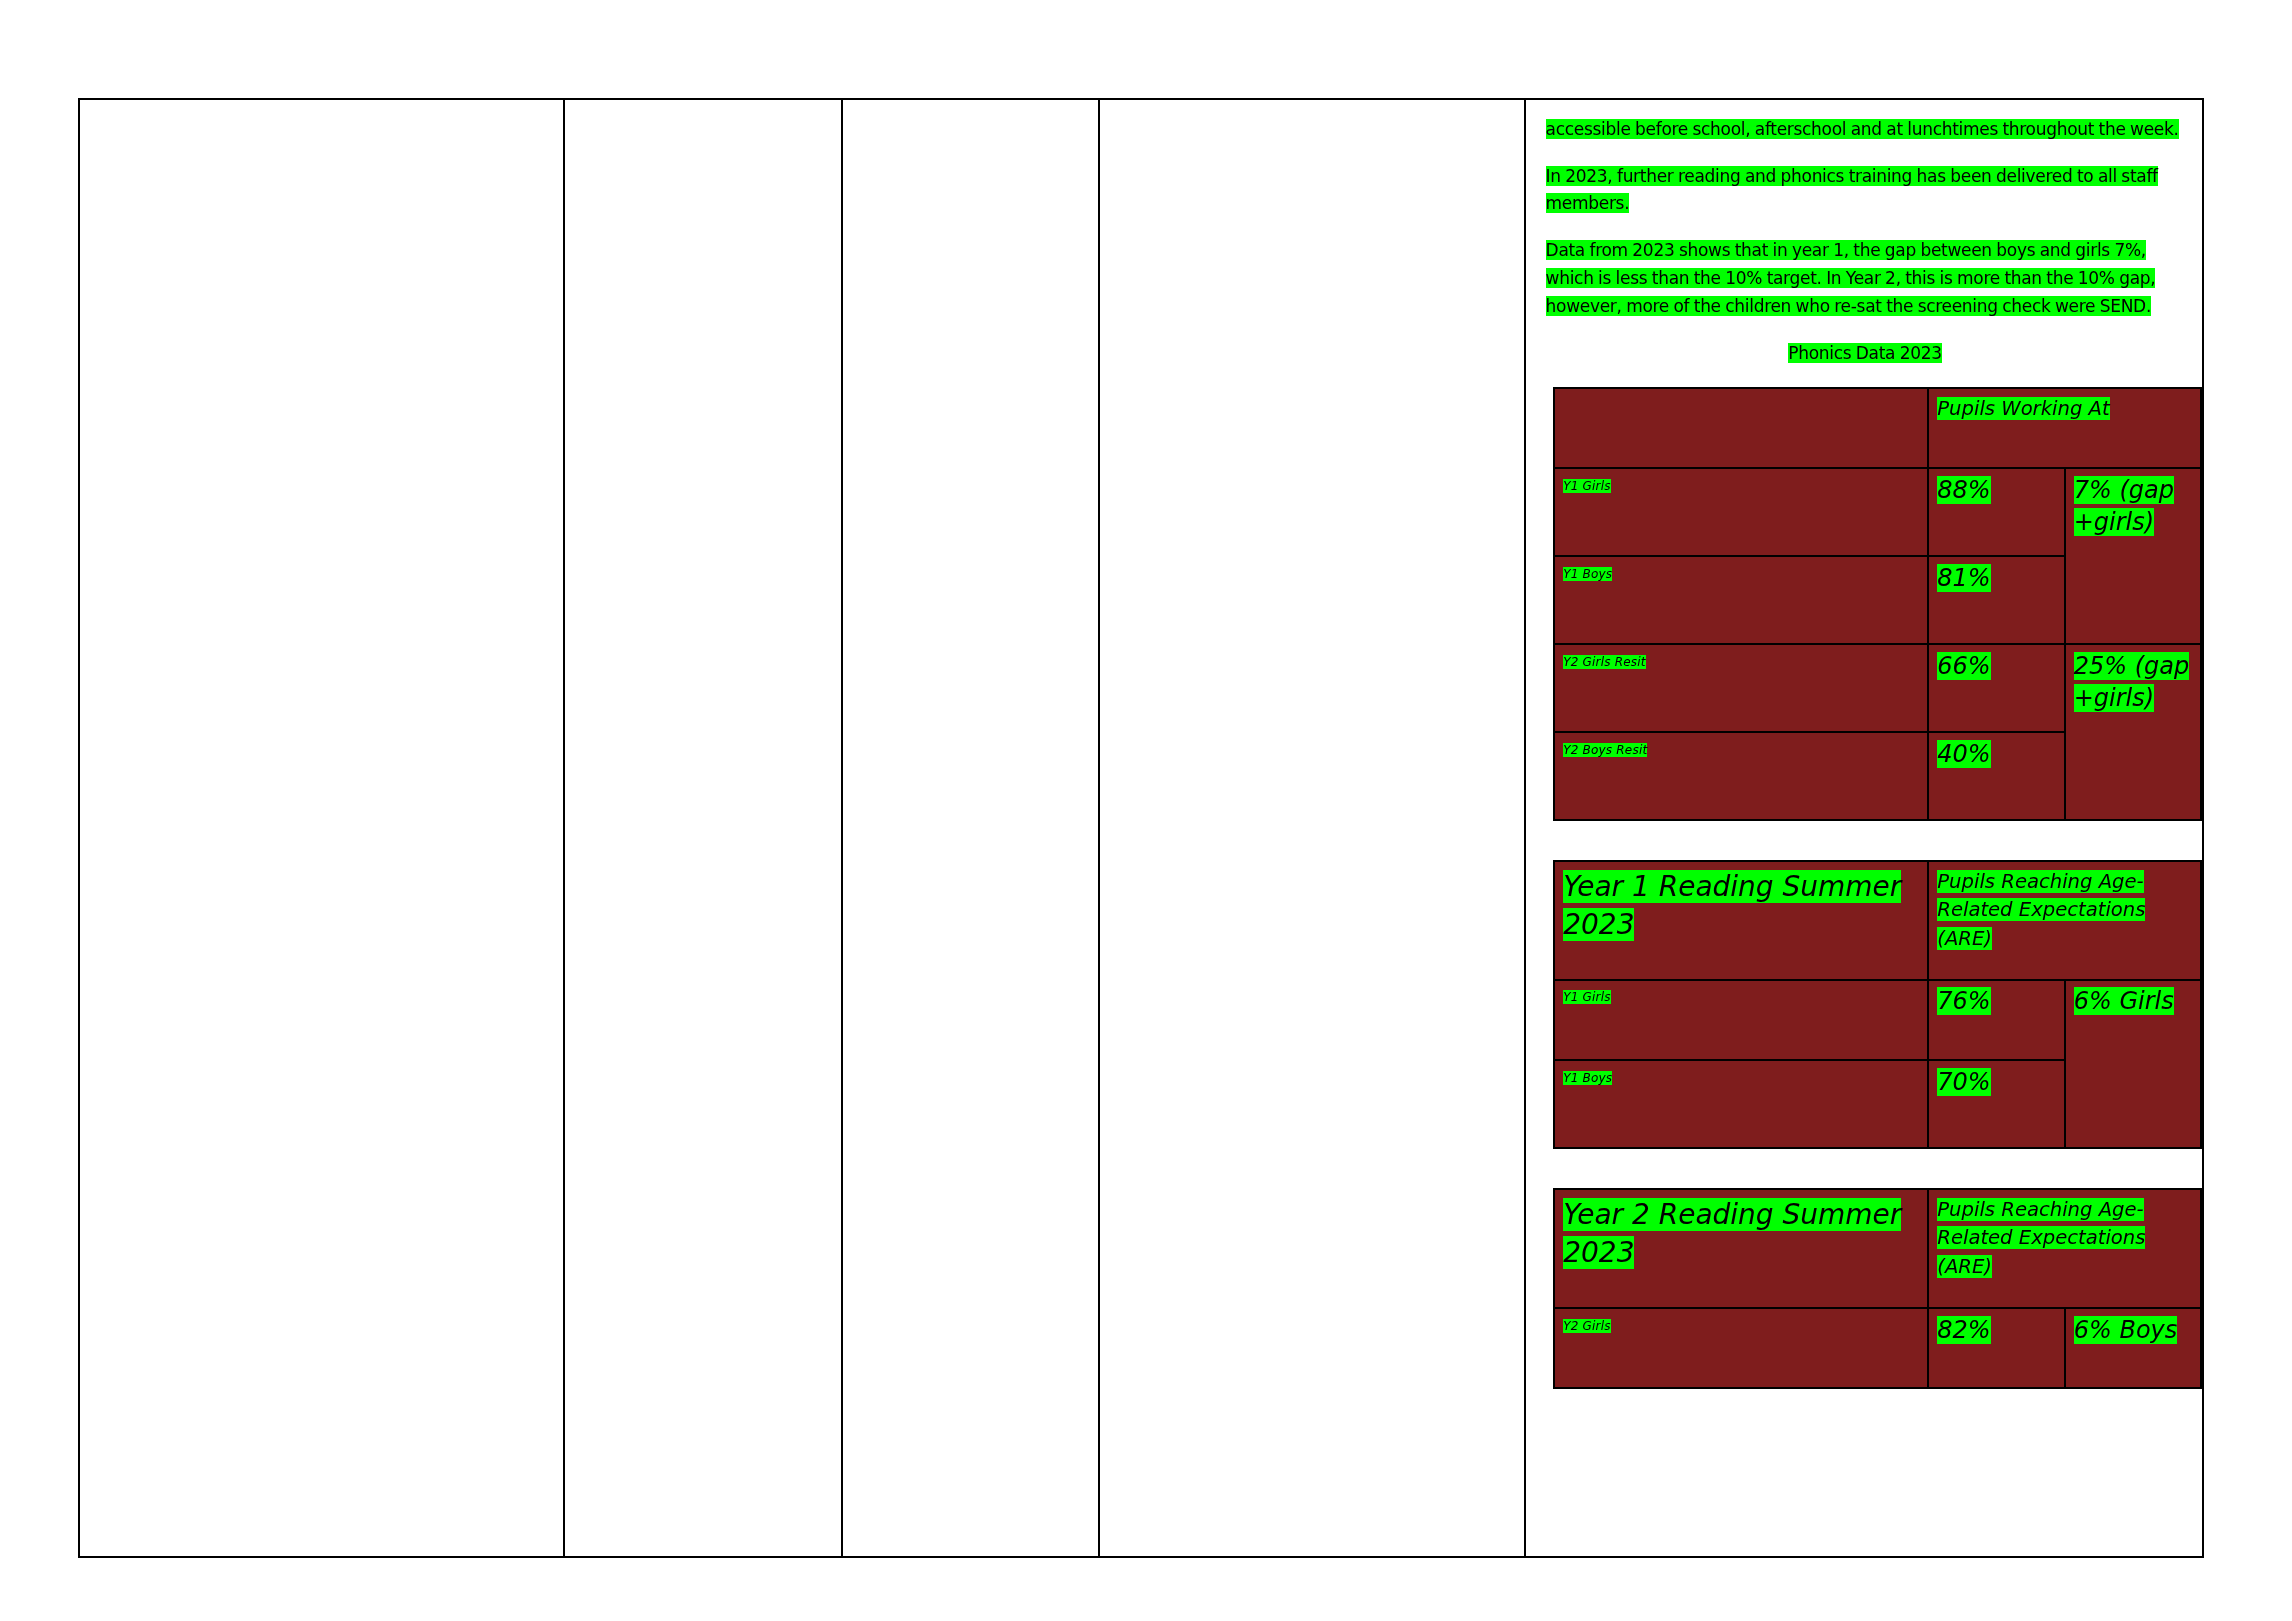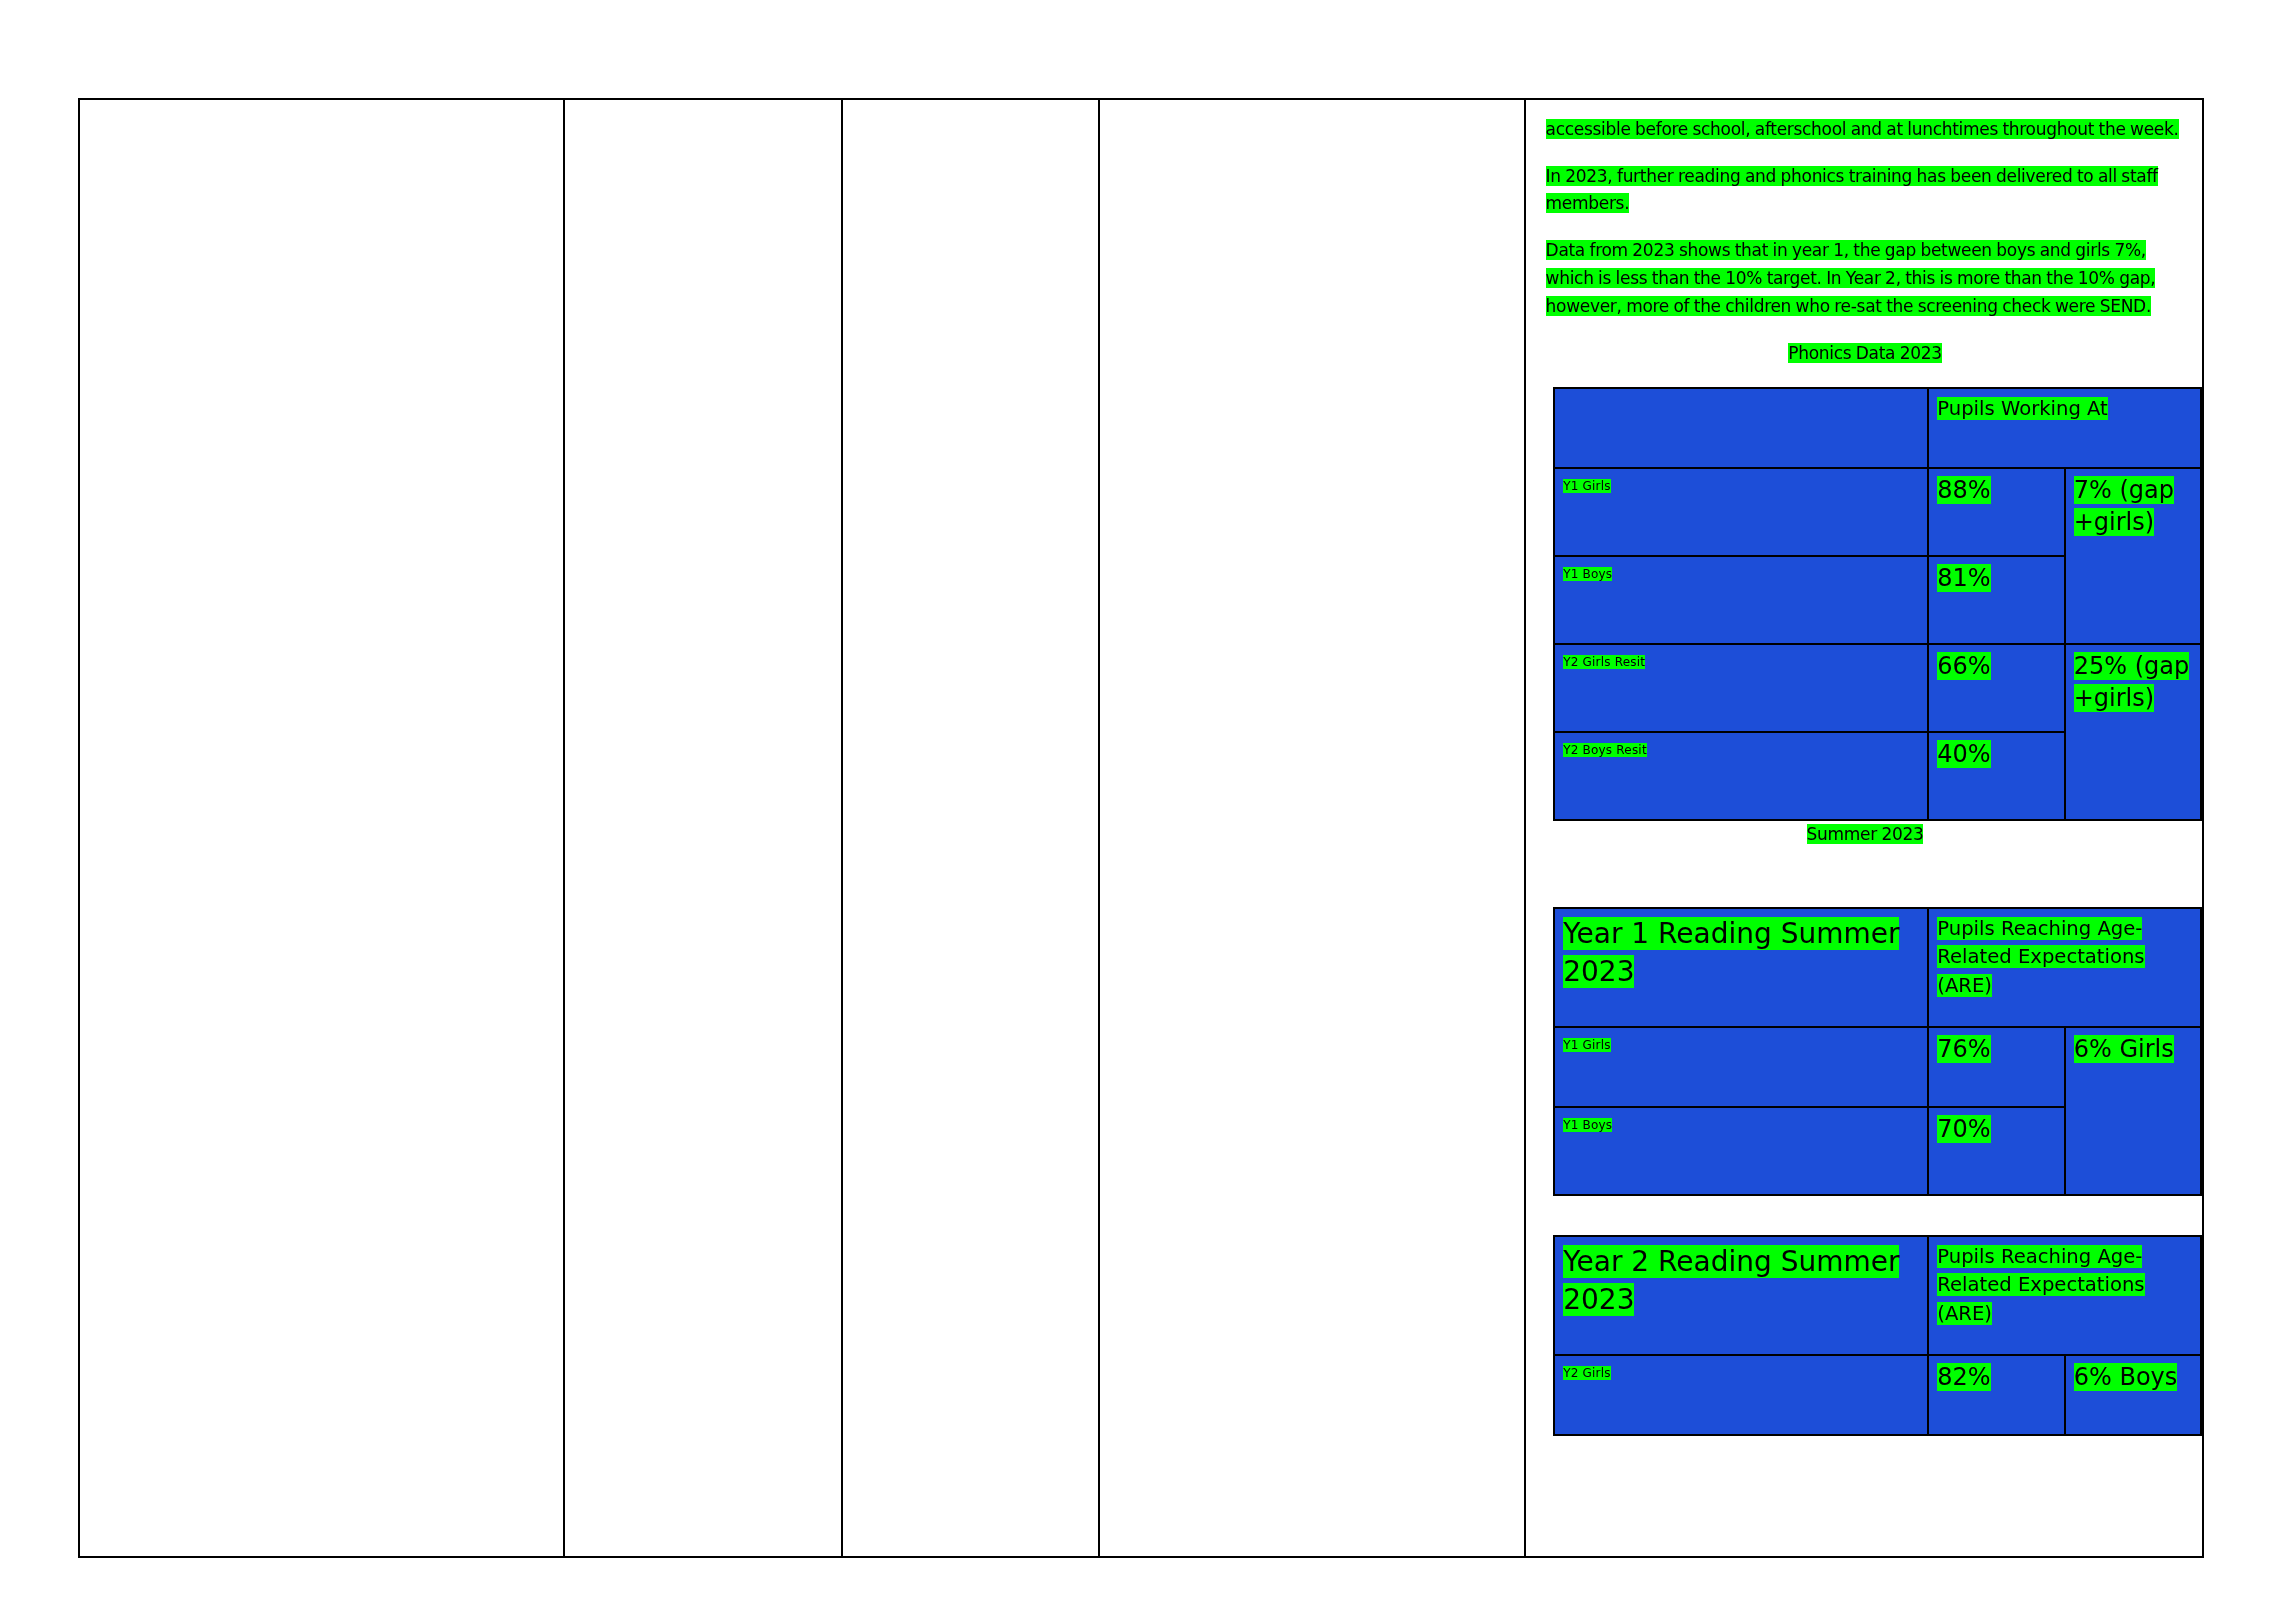--- a/index.html
+++ b/index.html
@@ -67,21 +67,22 @@
     letter-spacing: -0.3px;
     word-spacing: -0.6px;
   }
 
   
   table.inner {
     border-collapse: collapse;
     table-layout: fixed;
     width: 649px;
     margin: 13.7px 0 0 7.8px;
-    background: #1d4ed8;
+    background: #7f1d1d;
+    font-style: italic;
   }
   table.inner td {
     border: 2px solid #000000;
     vertical-align: top;
     padding: 5.9px 3.9px 25.5px 7.8px;
     height: 47px;
   }
   table.inner td.thicktop { border-top-width: 2.9px; }
   table.inner td.tallcell { padding-bottom: 33px; }
 
@@ -188,21 +189,20 @@
                   <td class="col-a tallcell">
                     <span class="hl lbl-sm">Y2 Boys Resit</span>
                   </td>
                   <td class="col-b tallcell">
                     <span class="hl val-lg">40%</span>
                   </td>
                 </tr>
               </tbody>
             </table>
 
-            <p class="caption"><span class="hl">Summer 2023</span></p>
 
             <div class="spacer-sm"></div>
 
             <table class="inner">
               <tbody>
                 <tr>
                   <td class="col-a">
                     <span class="hl hdr-lg">Year 1 Reading Summer  2023</span>
                   </td>
                   <td class="col-b" colspan="2">

